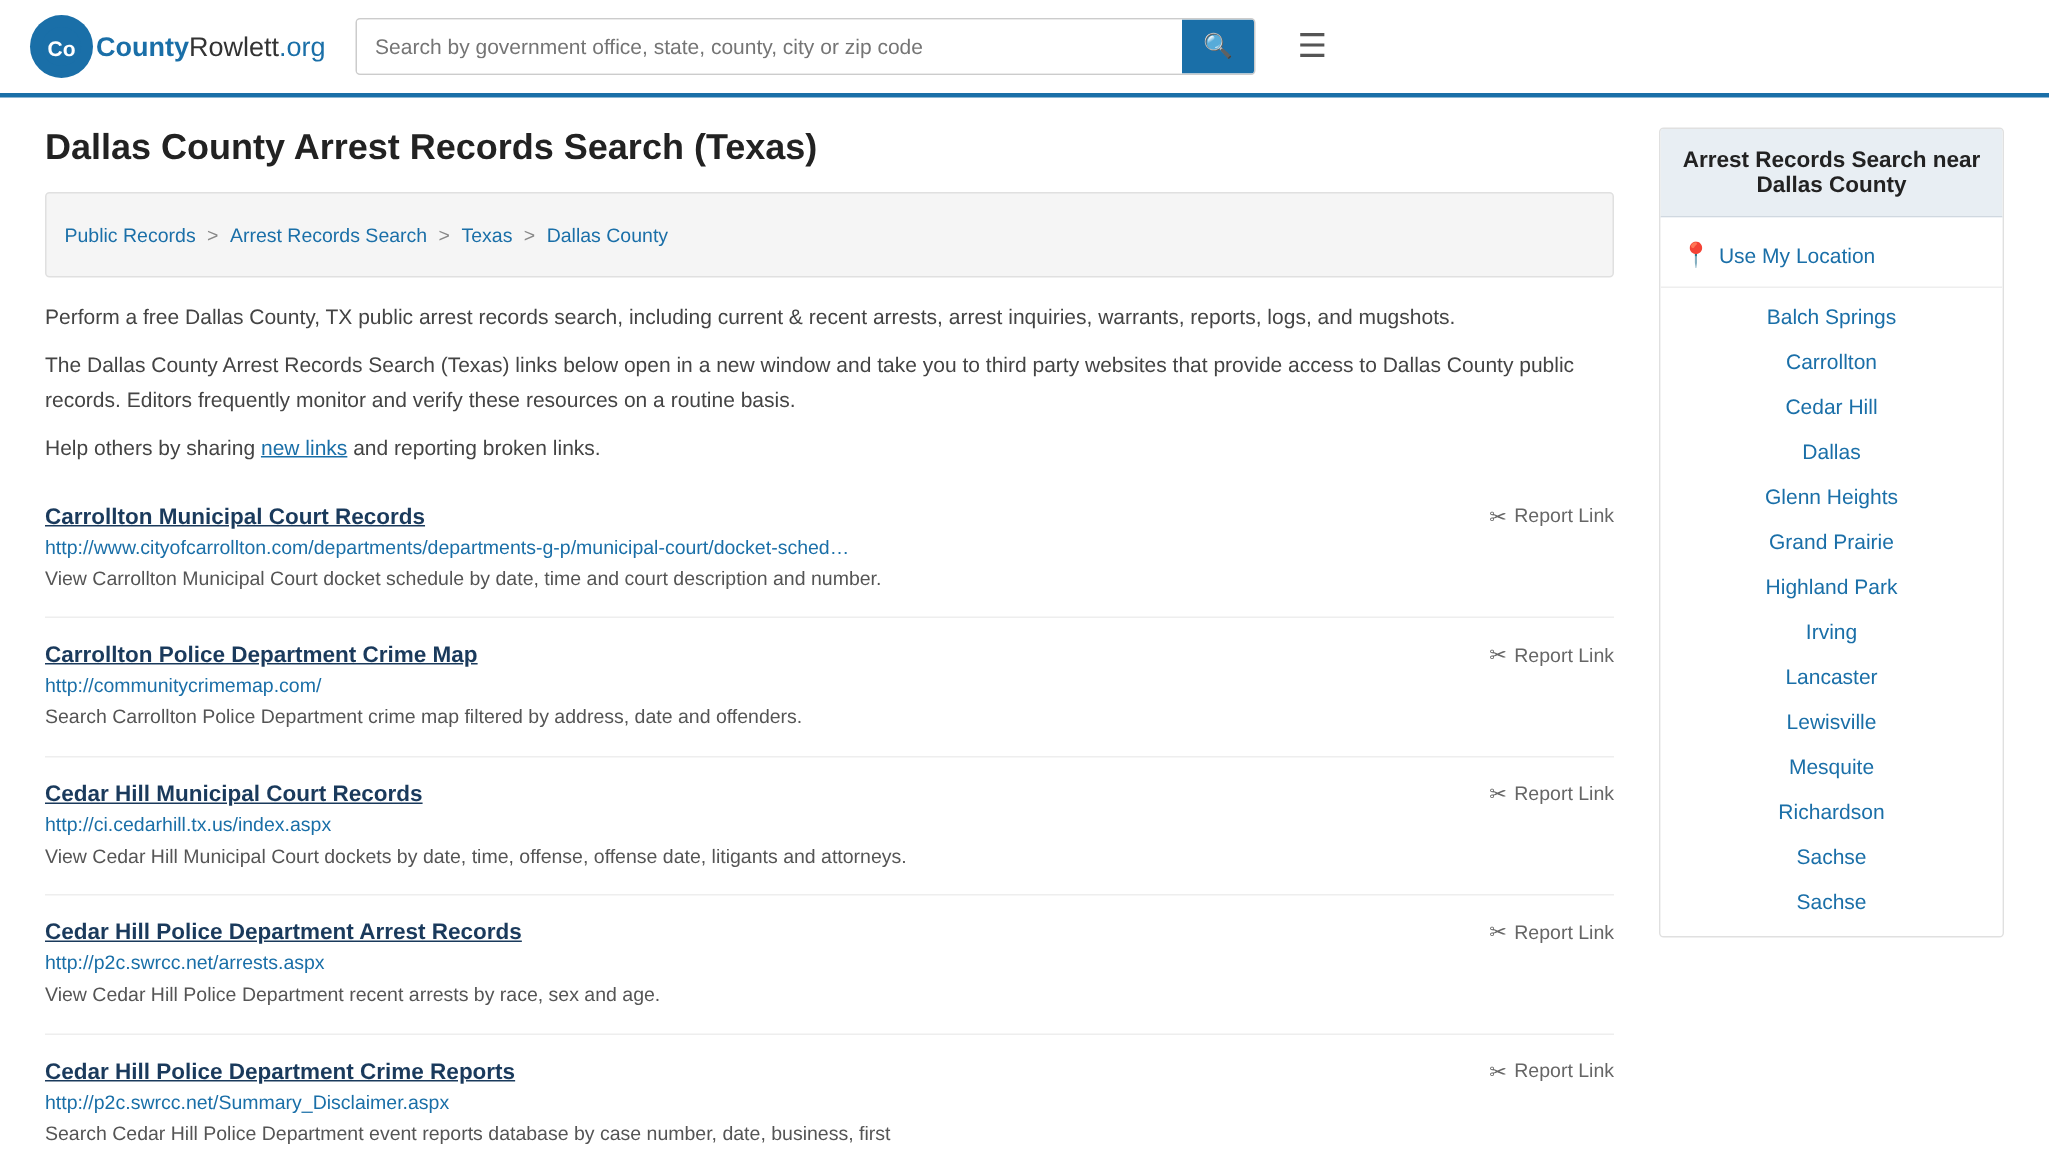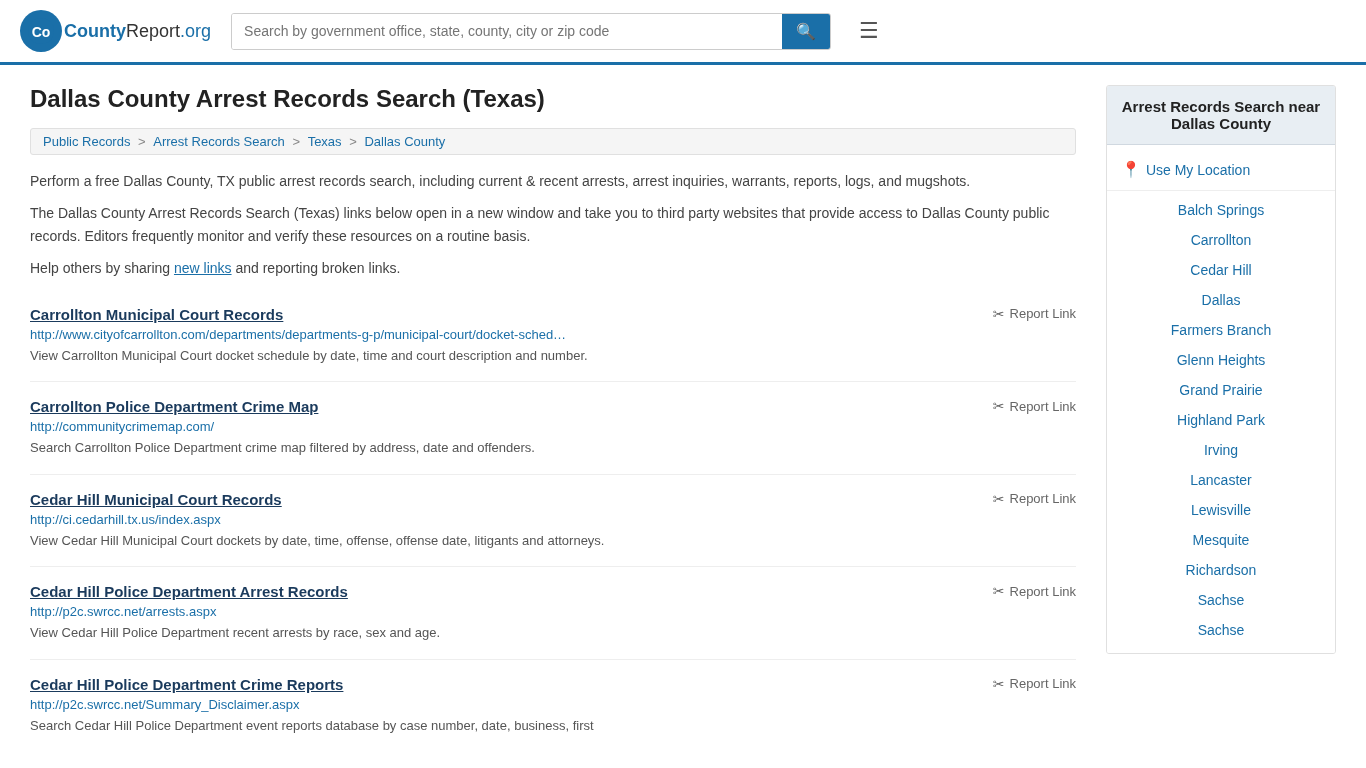--- a/index.html
+++ b/index.html
@@ -84,21 +84,21 @@
     
     .page-title {
       font-size: 24px;
       font-weight: bold;
       color: #222;
       margin-bottom: 15px;
     }
     .breadcrumb {
       background: #f5f5f5;
       border: 1px solid #e0e0e0;
-      padding: 5px 12px;
+      padding: 20px 12px;
       border-radius: 3px;
       margin-bottom: 15px;
       font-size: 13px;
       color: #555;
     }
     .breadcrumb a {
       color: #1a6fa8;
       text-decoration: none;
     }
     .breadcrumb span { color: #888; margin: 0 4px; }
@@ -211,21 +211,21 @@
 <header class="header">
   <a class="logo-area" href="#">
     <div class="logo-circle">
       <svg width="28" height="28" viewBox="0 0 28 28" fill="none">
         <circle cx="14" cy="14" r="13" fill="#1a6fa8"></circle>
         <text x="14" y="20" text-anchor="middle" fill="white" font-size="14" font-family="Arial" font-weight="bold">Co</text>
       </svg>
     </div>
     <div>
       <span style="font-size:18px; color:#333; font-weight:normal;">
-        <span style="color:#1a6fa8; font-weight:bold;">County</span><span>Report</span><span style="color:#1a6fa8;">.org</span>
+        <span style="color:#1a6fa8; font-weight:bold;">County</span><span>Rowlett</span><span style="color:#1a6fa8;">.org</span>
       </span>
     </div>
   </a>
   <div class="search-bar">
     <input type="text" placeholder="Search by government office, state, county, city or zip code" style="">
     <button>🔍</button>
   </div>
   <div class="menu-icon">☰</div>
 </header>
 
@@ -331,23 +331,20 @@
           <li>
             <a href="#">Carrollton</a>
           </li>
           <li>
             <a href="#">Cedar Hill</a>
           </li>
           <li>
             <a href="#">Dallas</a>
           </li>
           <li>
-            <a href="#">Farmers Branch</a>
-          </li>
-          <li>
             <a href="#">Glenn Heights</a>
           </li>
           <li>
             <a href="#">Grand Prairie</a>
           </li>
           <li>
             <a href="#">Highland Park</a>
           </li>
           <li>
             <a href="#">Irving</a>

